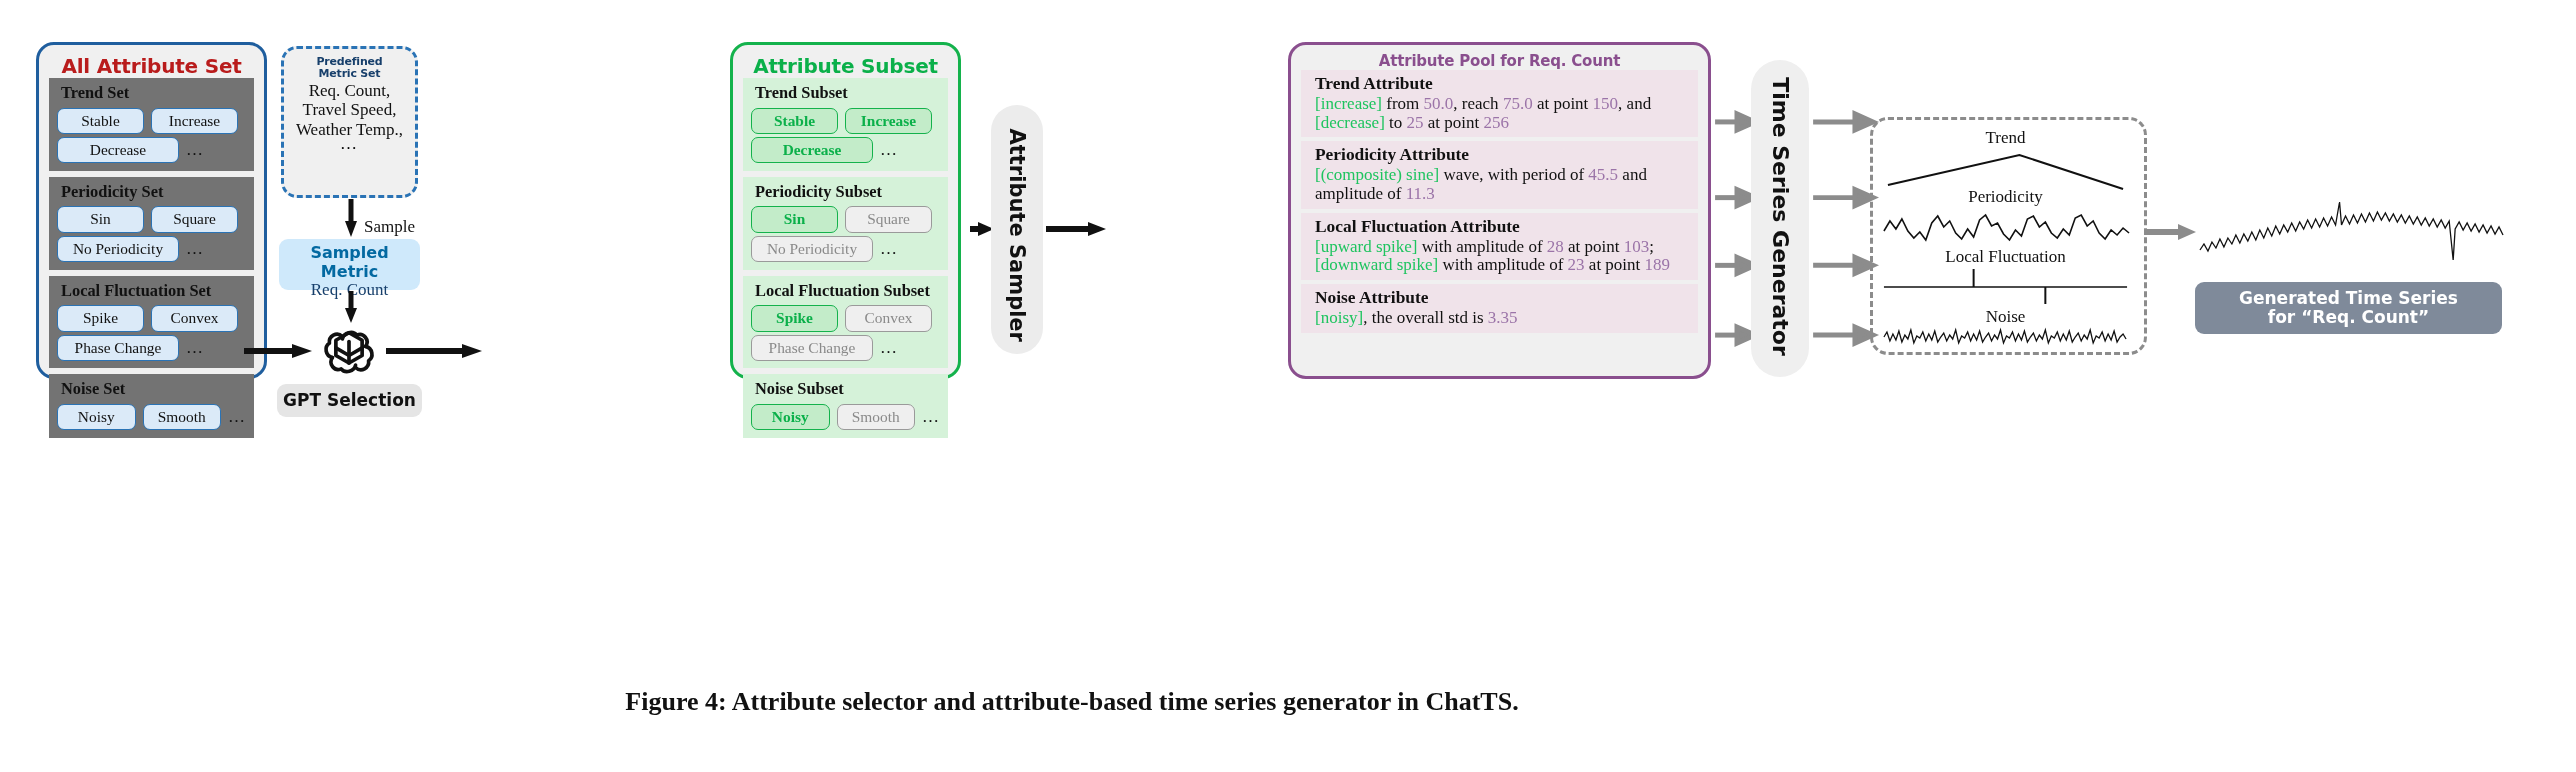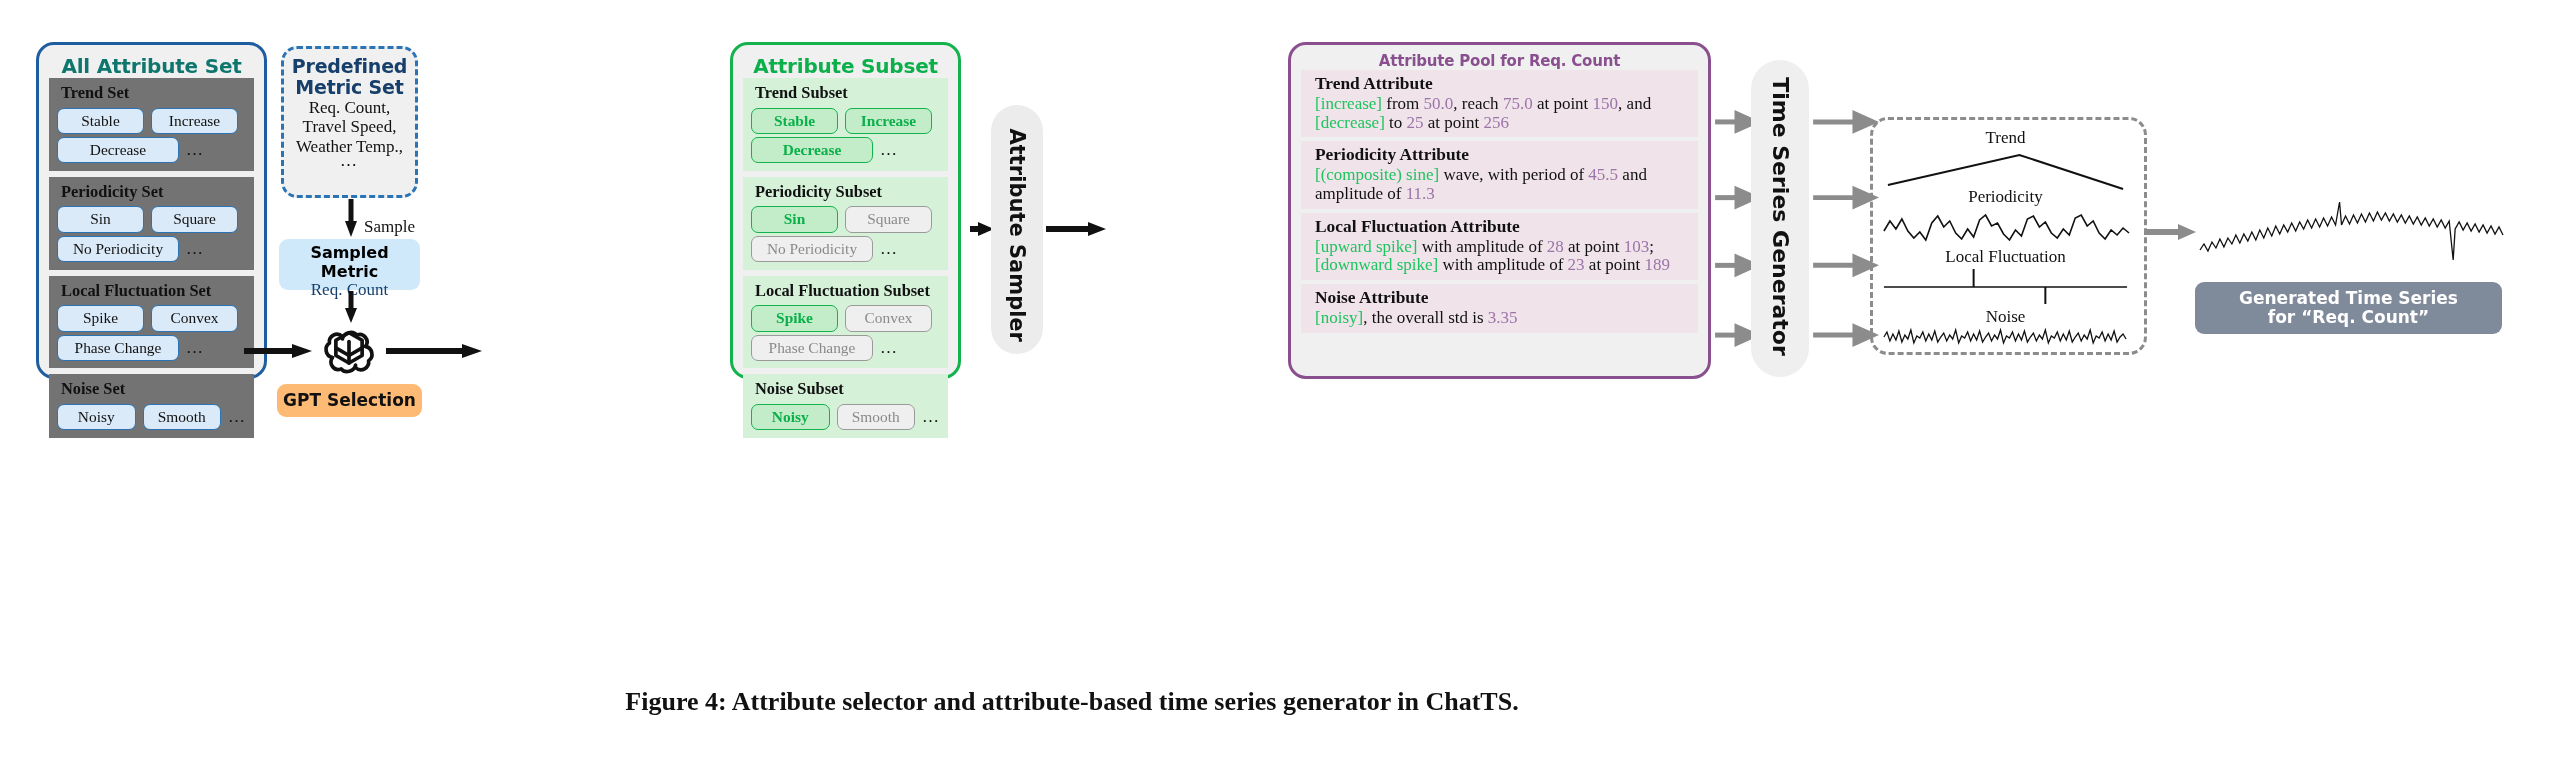--- a/index.html
+++ b/index.html
@@ -5,47 +5,47 @@
   html,body{margin:0;padding:0;background:#ffffff;}
   body{width:2576px;height:772px;position:relative;font-family:"Liberation Serif",serif;overflow:hidden;}
   .stage{position:absolute;left:0;top:0;width:2576px;height:772px;}
 
   
   .panel{position:absolute;border-radius:18px;background:#f0f0f0;box-sizing:border-box;}
   .panel-title{text-align:center;font-family:"DejaVu Sans",sans-serif;font-weight:bold;letter-spacing:-0.2px;}
 
   
   #allAttr{left:36px;top:42px;width:231px;height:337px;border:3px solid #1f5e9e;}
-  #allAttr .panel-title{color:#0f766e;font-size:20px;padding-top:9px;}
+  #allAttr .panel-title{color:#b91c1c;font-size:20px;padding-top:9px;}
   .grp{background:#737373;margin:0 10px;padding:4px 0 6px 0;}
   .grp + .grp{margin-top:6px;}
   .grp-h{font-family:"Liberation Serif",serif;font-weight:bold;font-size:16.4px;color:#111;padding:1px 0 3px 12px;}
   .chiprow{display:flex;align-items:center;justify-content:flex-start;gap:7px;padding:1.5px 8px;}
   .chip{border:1.6px solid #2a73b5;border-radius:7px;background:#dbeaf8;color:#111;
         font-size:15.4px;line-height:1;padding:4px 0 5px 0;text-align:center;font-family:"Liberation Serif",serif;}
   .chip.w1{width:85px;}
   .chip.wmid{width:120px;}
   .dots{font-size:17px;color:#111;letter-spacing:1px;}
 
   
   #predef{left:281px;top:46px;width:137px;height:152px;border:3px dashed #2a73b5;border-radius:16px;}
-  #predef .panel-title{color:#173f6b;font-size:19px;padding-top:7px;line-height:1.08;}
+  #predef .panel-title{color:#173f6b;font-size:11px;padding-top:7px;line-height:1.08;}
   #predef .body{text-align:center;font-size:17px;color:#111;line-height:1.14;margin-top:1px;}
   #predef .tdots{text-align:center;font-size:17px;letter-spacing:2px;line-height:.6;}
 
   #sampleArrow{position:absolute;left:345px;top:199px;width:12px;height:38px;}
   #sampleLbl{position:absolute;left:364px;top:217px;font-size:17px;color:#111;}
 
   #sampled{position:absolute;left:279px;top:239px;width:141px;height:51px;background:#cfe9fb;border-radius:9px;}
-  #sampled .t{text-align:center;font-family:"DejaVu Sans",sans-serif;font-weight:bold;font-size:16px;color:#000000;padding-top:4px;}
+  #sampled .t{text-align:center;font-family:"DejaVu Sans",sans-serif;font-weight:bold;font-size:16px;color:#0369a1;padding-top:4px;}
   #sampled .v{text-align:center;font-size:17px;color:#173f6b;line-height:1.05;}
 
   #toGpt{position:absolute;left:345px;top:291px;width:12px;height:32px;}
   #gptLogo{position:absolute;left:321px;top:324px;width:56px;height:56px;}
-  #gptSel{position:absolute;left:277px;top:384px;width:145px;height:33px;background:#fdba74;border-radius:9px;
+  #gptSel{position:absolute;left:277px;top:384px;width:145px;height:33px;background:#e5e5e5;border-radius:9px;
           text-align:center;font-family:"DejaVu Sans",sans-serif;font-weight:bold;font-size:17px;color:#111;line-height:33px;}
 
   #arrInGpt{position:absolute;left:244px;top:344px;width:68px;height:14px;}
   #arrOutGpt{position:absolute;left:386px;top:344px;width:96px;height:14px;}
 
   
   #subset{left:730px;top:42px;width:231px;height:337px;border:3px solid #14b24c;}
   #subset .panel-title{color:#0bb04a;font-size:20px;padding-top:9px;}
   #subset .grp{background:#d5f2d9;}
   .chip.on{border:1.8px solid #14b24c;background:#c3ecc9;color:#0bb04a;font-weight:bold;}

